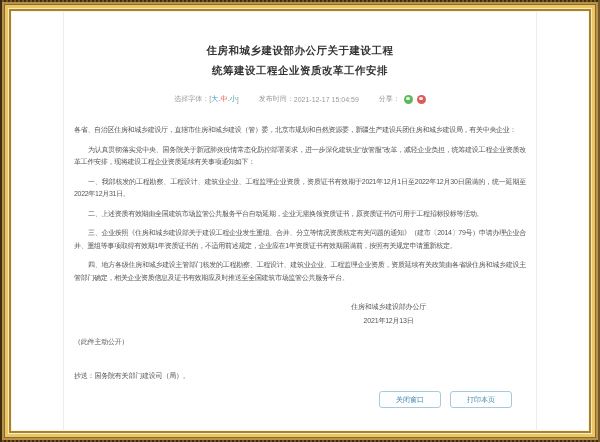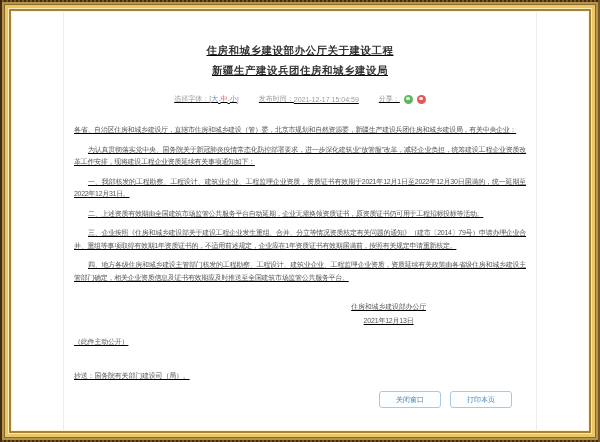--- a/index.html
+++ b/index.html
@@ -9,21 +9,21 @@
     background:#fff;
   }
   
   .frame{
     box-sizing:border-box;width:600px;height:442px;
     background:repeating-linear-gradient(90deg,#3d2c10 0 2px,#74582a 2px 4px);
     padding:2px;
   }
   .frame-b{box-sizing:border-box;width:100%;height:100%;border:2px solid #b9924a;}
   .frame-c{box-sizing:border-box;width:100%;height:100%;border:1px solid #8a6a2a;}
-  .frame-d{box-sizing:border-box;width:100%;height:100%;border:3px solid #e9c766;text-decoration:underline;}
+  .frame-d{box-sizing:border-box;width:100%;height:100%;border:3px solid #e9c766;}
   .frame-e{box-sizing:border-box;width:100%;height:100%;border:1px solid #f7ecc0;}
   .frame-f{box-sizing:border-box;width:100%;height:100%;border:2px solid #a8802f;}
   .frame-g{box-sizing:border-box;width:100%;height:100%;border:1px solid #fdf6da;background:#fff;}
   
   .page{width:100%;height:100%;background:#fff;display:flex;justify-content:center;}
   .column{
     box-sizing:border-box;width:474px;height:100%;
     border-left:1px solid #ececec;border-right:1px solid #ececec;
     padding:0 10px;position:relative;
   }
@@ -66,21 +66,21 @@
    <div class="frame-d">
     <div class="frame-e">
      <div class="frame-f">
       <div class="frame-g">
 
        <div class="page">
         <div class="column">
 
           <div class="doc-title">
             <div>住房和城乡建设部办公厅关于建设工程</div>
-            <div>新疆生产建设兵团住房和城乡建设局</div>
+            <div>统筹建设工程企业资质改革工作安排</div>
           </div>
 
           <div class="meta">
             <span class="grp">
               <span>选择字体：[</span>
               <span class="fl-large">大</span>
               <span> - </span>
               <span class="fl-medium">中</span>
               <span> - </span>
               <span class="fl-small">小</span>

